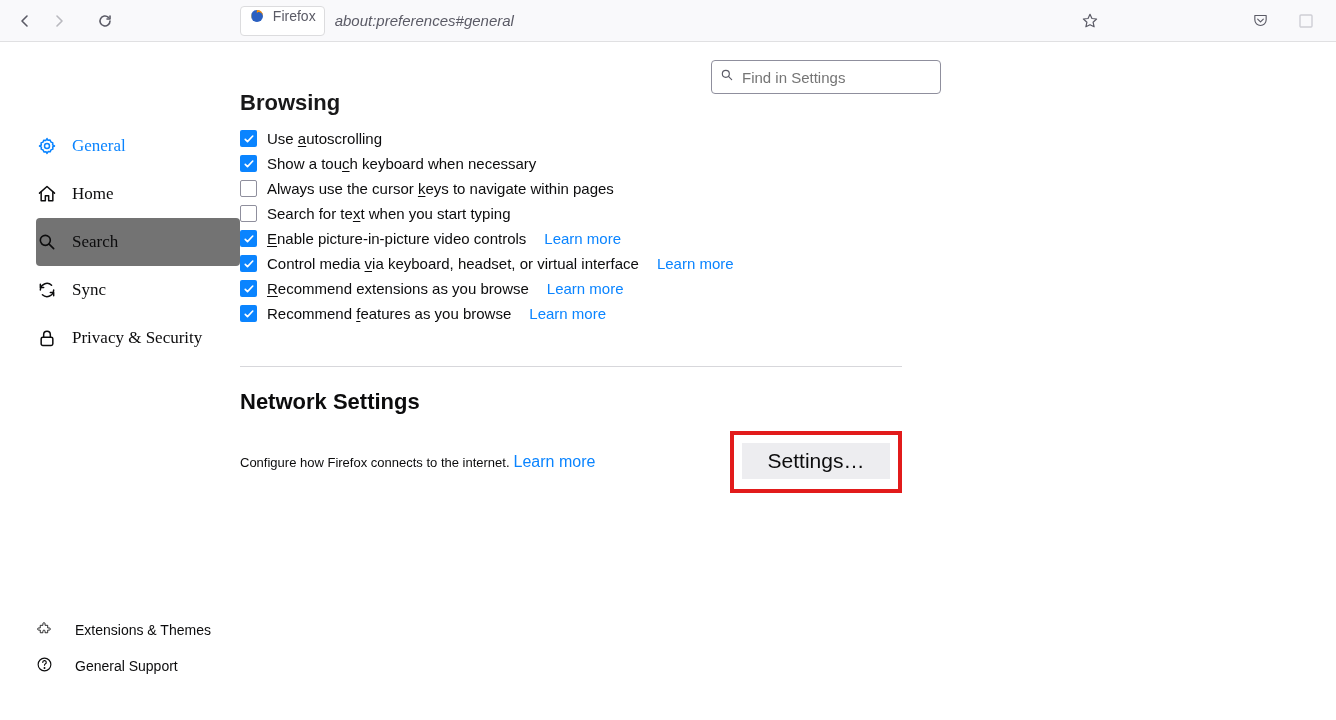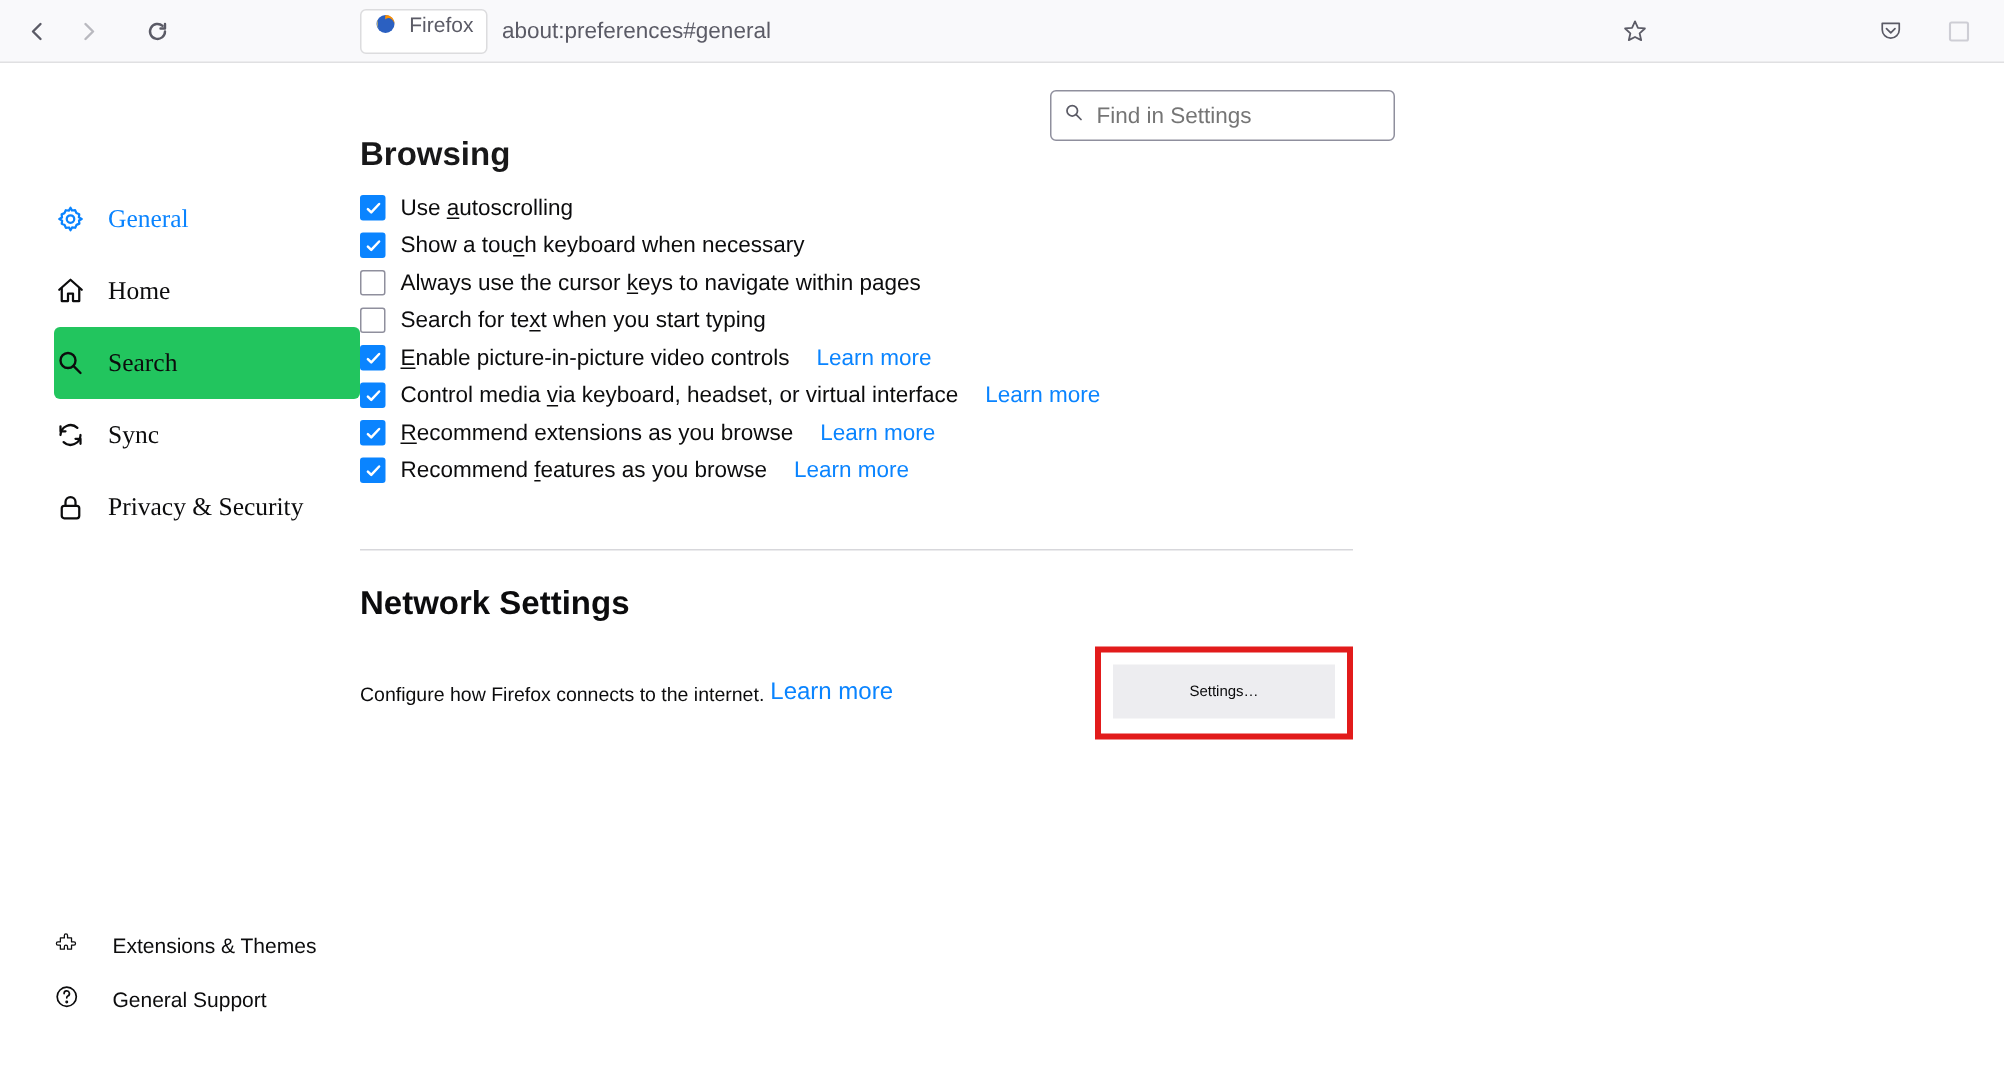--- a/index.html
+++ b/index.html
@@ -10,43 +10,43 @@
   .toolbar { display:flex; align-items:center; height:42px; background:#f9f9fb; border-bottom:1px solid #e0e0e2; padding:0 8px; }
   .nav-btn { width:28px; height:28px; display:flex; align-items:center; justify-content:center; margin:0 4px; border-radius:4px; }
   .nav-btn svg { display:block; }
   .nav-btn.disabled svg { opacity:.4; }
   .spacer-sm { width:14px; }
 
   .urlbox { margin-left:118px; display:flex; align-items:center; height:32px; width:912px; }
   .identity-box { display:flex; background:#fff; border:1px solid #dcdcde; border-radius:4px; padding:1px 8px 1px 8px; height:30px; }
   .identity-box .ff-icon-wrap { width:16px; height:16px; margin-right:8px; display:flex; align-items:center; justify-content:center; }
   .identity-box span.idlbl { font-size:14px; color:#5b5b66; }
-  .url-text { margin-left:10px; font-size:15px; color:#5b5b66; }
+  .url-text { margin-left:10px; font-size:15px; color:#5b5b66;font-style:italic; }
 
   .right-icons { margin-left:auto; display:flex; align-items:center; gap:22px; padding-right:8px; }
   .right-icons .nav-btn { margin:0; }
   .right-icons .far-group { display:flex; align-items:center; gap:18px; margin-left:120px; }
 
   
   .app { display:flex; height:calc(720px - 42px); position:relative; }
 
   .sidebar { width:240px; padding-top:80px; padding-left:36px; font-size:16px; color:#0c0c0d; }
   .side-item { display:flex; align-items:center; height:48px; gap:14px; cursor:default; }
-  .side-item.selected { background:#22c55e; border-radius:4px; padding-right:8px; }
+  .side-item.selected { background:#737373; border-radius:4px; padding-right:8px; }
   .side-item .icon-wrap { width:22px; height:22px; display:flex; align-items:center; justify-content:center; }
   .side-item.active span.lbl { color:#0a84ff; }
   .side-item.active svg { stroke:#0a84ff; }
   .side-item span.lbl { font-size:17px;font-family:Liberation Serif, serif; }
   .side-footer { position:absolute; bottom:36px; left:36px; font-size:14px; color:#0c0c0d; }
   .side-footer .frow { display:flex; align-items:center; gap:22px; height:36px; }
 
   .content { flex:1; position:relative; padding-left:28px; }
 
   
-  .search-wrap { position:absolute; top:18px; left:460px; }
+  .search-wrap { position:absolute; top:18px; left:471px; }
   .search-box { width:230px; height:34px; border:1px solid #8f8f9d; border-radius:4px; display:flex; align-items:center; padding:0 8px; }
   .search-box input { border:none; outline:none; font-size:15px; width:100%; color:#5b5b66; background:transparent; }
   .search-box .mag { margin-right:6px; color:#5b5b66; }
 
   .scroll-area { position:absolute; top:76px; left:0; right:110px; bottom:0; padding-left:0; }
   h2.sec { font-size:22px; font-weight:600; margin:0 0 14px 0; color:#0c0c0d; }
   h2.sec.cut { margin-top:-28px; opacity:.95; }
 
   .opt-row { display:flex; align-items:center; margin:8px 0; font-size:15px; gap:10px; }
   .ckbox { width:17px; height:17px; border-radius:2px; flex:0 0 auto; display:flex; align-items:center; justify-content:center; }
@@ -55,21 +55,21 @@
   .ckbox svg { display:block; }
   .opt-row .learn { color:#0a84ff; margin-left:8px; font-size:15px; }
   u.ak { text-decoration: underline; text-underline-offset:2px; }
 
   hr.sep { border:none; border-top:1px solid #d7d7db; margin:44px 0 22px 0; width:662px; }
 
   .net-row { display:flex; align-items:center; width:662px; }
   .net-row .desc { font-size:13px; }
   .net-row .learn { color:#0a84ff; margin-left:4px; }
   .settings-btn-wrap { margin-left:auto; border:4px solid #e21b1b; padding:8px 8px 10px 8px; }
-  .settings-btn { background:#ededf0; border:none; width:148px; height:36px; font-size:10px; font-family:inherit; color:#0c0c0d; cursor:default; }
+  .settings-btn { background:#ededf0; border:none; width:148px; height:36px; font-size:21px; font-family:inherit; color:#0c0c0d; cursor:default; }
 </style>
 </head>
 <body>
 
 <div class="toolbar">
   <div class="nav-btn">
     <svg width="16" height="16" viewBox="0 0 16 16" fill="none" stroke="#5b5b66" stroke-width="1.6" stroke-linecap="round" stroke-linejoin="round">
         <path d="M10 3 5 8l5 5"></path>
       </svg>
   </div>

